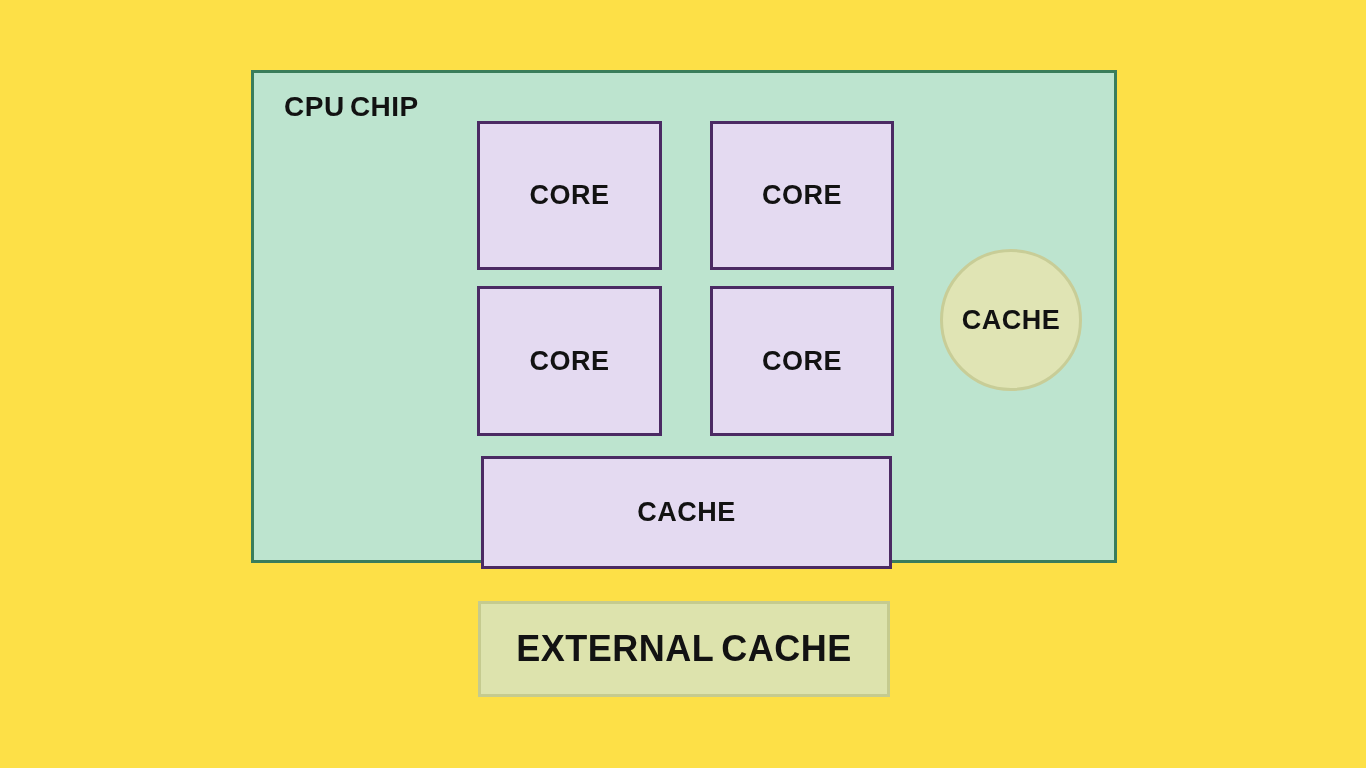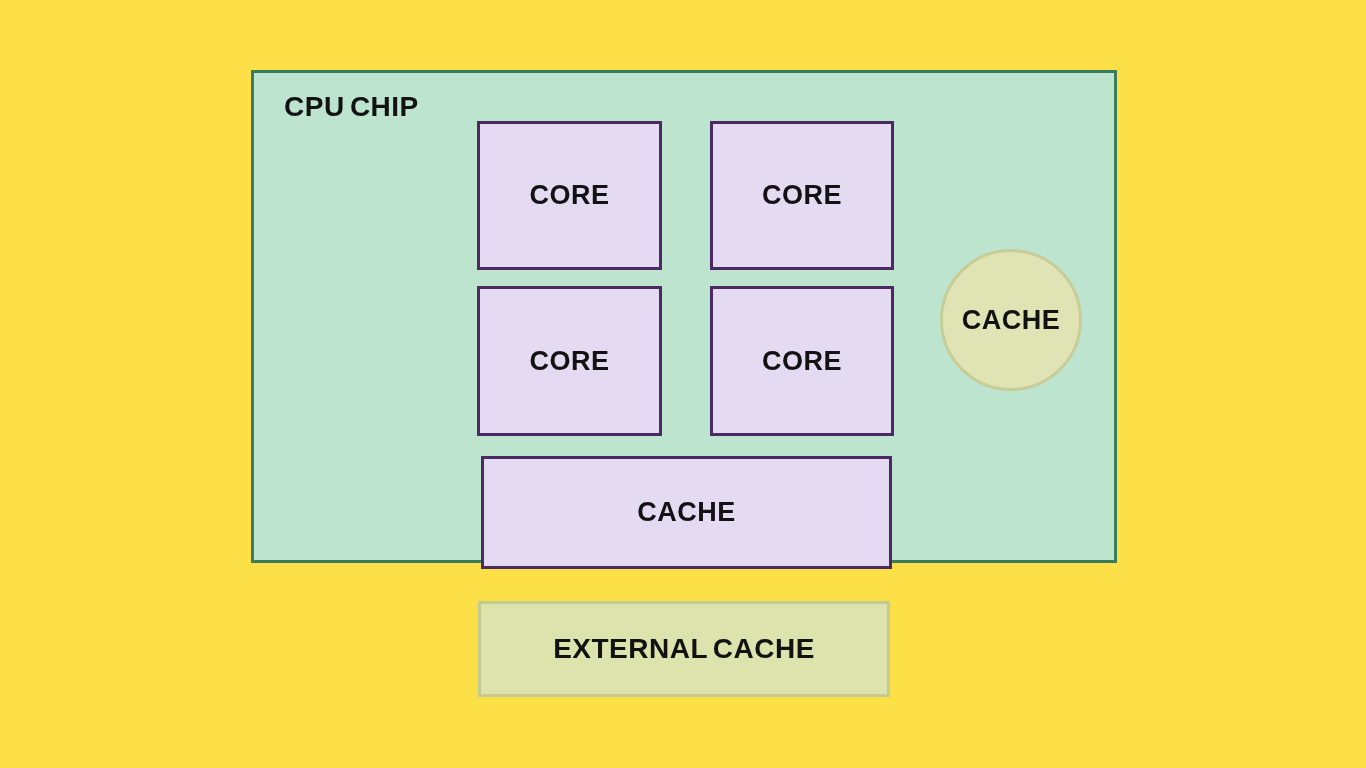--- a/index.html
+++ b/index.html
@@ -76,21 +76,21 @@
     border: 3px solid var(--clock-border, #c8cd97);
   }
 
   .external-cache {
     left: 478px;
     top: 601px;
     width: 412px;
     height: 96px;
     background: var(--external-cache-fill, #dde3ad);
     border: 3px solid var(--external-cache-border, #c5cb8f);
-    font-size: 28px;
+    font-size: 36px;
   }
 </style>
 </head>
 <body>
 
 <div class="canvas">
 
   <div class="chip">
 
     <div class="chip-title">CPU CHIP</div>

